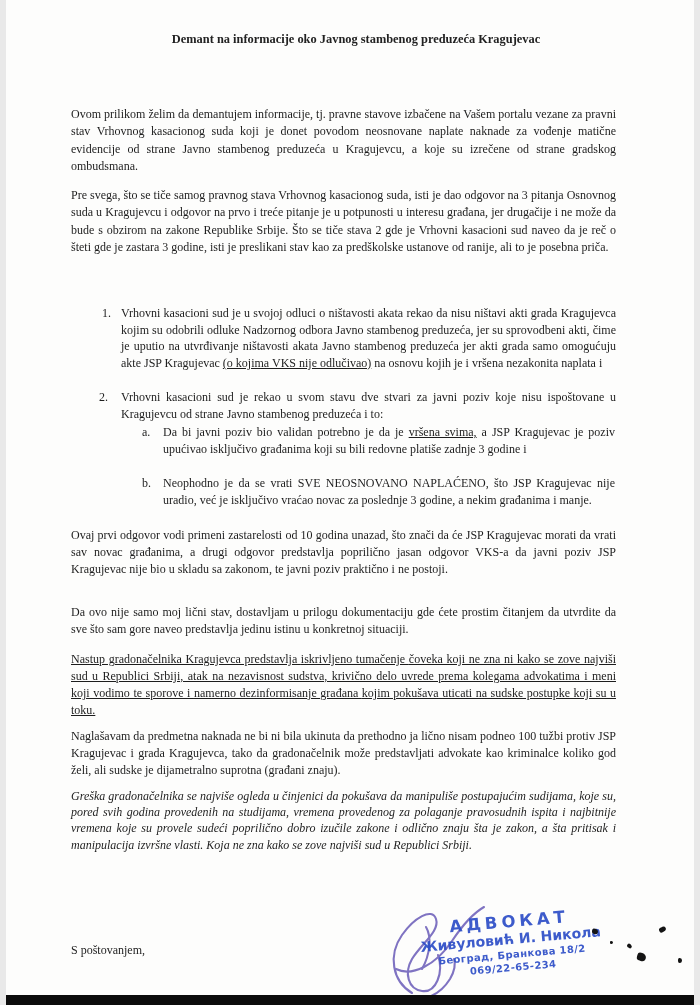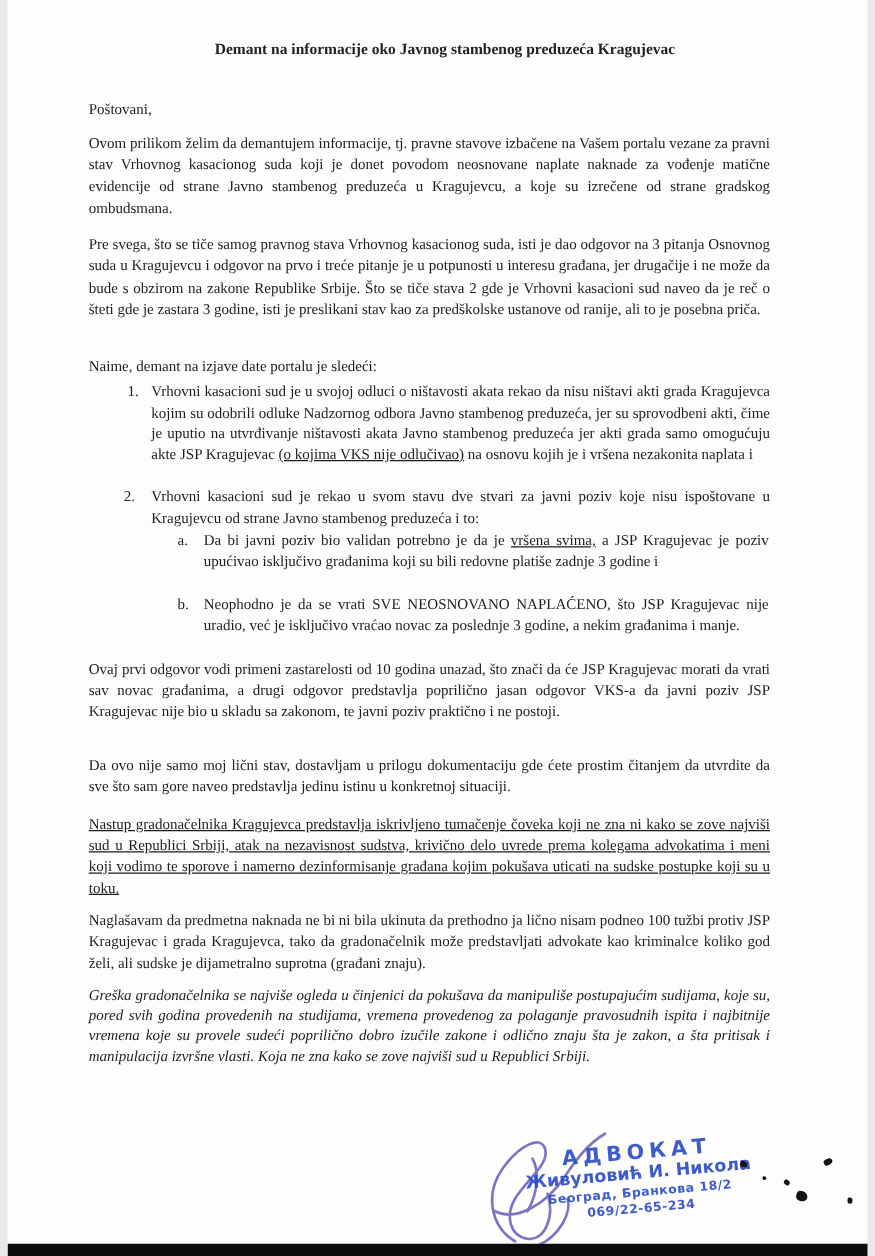--- a/index.html
+++ b/index.html
@@ -46,27 +46,25 @@
     background:linear-gradient(#f3ecd6,#ece2c2);opacity:.65;}
   .bottom-bar{position:absolute;left:0;top:995px;width:700px;height:10px;background:#0c0c0c;}
 </style>
 </head>
 <body>
 
 <div class="page">
 
   <div class="blk title" style="top:31px">Demant na informacije oko Javnog stambenog preduzeća Kragujevac</div>
 
-  <div class="blk salutation" style="top:79px">Poštovani,</div>
 
   <div class="blk" style="top:106px"><span>Ovom prilikom želim da demantujem informacije, tj. pravne stavove izbačene na Vašem portalu vezane za pravni stav Vrhovnog kasacionog suda koji je donet povodom neosnovane naplate naknade za vođenje matične evidencije od strane Javno stambenog preduzeća u Kragujevcu, a koje su izrečene od strane gradskog ombudsmana.</span></div>
 
   <div class="blk" style="top:187px"><span>Pre svega, što se tiče samog pravnog stava Vrhovnog kasacionog suda, isti je dao odgovor na 3 pitanja Osnovnog suda u Kragujevcu i odgovor na prvo i treće pitanje je u potpunosti u interesu građana, jer drugačije i ne može da bude s obzirom na zakone Republike Srbije. Što se tiče stava 2 gde je Vrhovni kasacioni sud naveo da je reč o šteti gde je zastara 3 godine, isti je preslikani stav kao za predškolske ustanove od ranije, ali to je posebna priča.</span></div>
 
-  <div class="blk" style="top:285px"><span>Naime, demant na izjave date portalu je sledeći:</span></div>
 
   <div class="li lv1" style="top:305px">
     <span class="marker">1.</span>
     <div class="li-text"><span>Vrhovni kasacioni sud je u svojoj odluci o ništavosti akata rekao da nisu ništavi akti grada Kragujevca kojim su odobrili odluke Nadzornog odbora Javno stambenog preduzeća, </span><span class="b">jer su sprovodbeni akti,</span><span> čime je uputio na utvrđivanje ništavosti akata Javno stambenog preduzeća jer akti grada samo omogućuju </span><span class="b">akte JSP Kragujevac </span><span class="b u">(o kojima VKS nije odlučivao)</span><span class="b"> na osnovu kojih je i vršena nezakonita naplata</span><span> i</span></div>
   </div>
 
   <div class="li lv1 second" style="top:389px">
     <span class="marker">2.</span>
     <div class="li-text"><span>Vrhovni kasacioni sud je rekao u svom stavu dve stvari za javni poziv koje nisu ispoštovane u Kragujevcu od strane Javno stambenog preduzeća i to:</span></div>
   </div>
@@ -86,20 +84,21 @@
   <div class="blk mid" style="top:604px"><span>Da ovo nije samo moj lični stav, dostavljam u prilogu dokumentaciju gde ćete prostim čitanjem da utvrdite da sve što sam gore naveo predstavlja jedinu istinu u konkretnoj situaciji.</span></div>
 
   <div class="blk mid" style="top:651px"><span class="u">Nastup gradonačelnika Kragujevca predstavlja </span><span class="b u">iskrivljeno tumačenje </span><span class="u">čoveka koji ne zna ni kako se zove najviši sud u Republici Srbiji, atak na nezavisnost sudstva, krivično delo uvrede prema kolegama advokatima i meni koji vodimo te sporove i </span><span class="b u">namerno dezinformisanje građana </span><span class="u">kojim pokušava uticati na sudske postupke koji su u toku.</span></div>
 
   <div class="blk mid" style="top:728px"><span>Naglašavam da predmetna naknada ne bi ni bila ukinuta da prethodno ja lično nisam podneo 100 tužbi protiv JSP Kragujevac i grada Kragujevca, tako da gradonačelnik može predstavljati advokate kao kriminalce koliko god želi, </span><span class="b">ali sudske je dijametralno suprotna (građani znaju)</span><span>.</span></div>
 
   <div class="blk low" style="top:788px"><span>Greška gradonačelnika se najviše ogleda u činjenici da pokušava da manipuliše postupajućim sudijama, koje su, pored svih godina provedenih na studijama, vremena provedenog za polaganje pravosudnih ispita i najbitnije vremena koje su provele sudeći poprilično dobro izučile zakone i odlično znaju šta je zakon, a šta pritisak i manipulacija izvršne vlasti. Koja ne zna kako se zove najviši sud u Republici Srbiji.</span></div>
 
 
   <div class="blk closing" style="top:941px">
+    <div>S poštovanjem,</div>
   </div>
 
   <svg class="sig-svg" width="120" height="100" viewBox="0 0 120 100">
     <g fill="none" stroke="#6a5cb8" stroke-width="2.1" stroke-linecap="round" opacity="0.85">
       <path d="M34 90 C 14 78 10 52 24 32 C 36 15 54 4 58 16 C 62 28 44 40 34 56 C 26 70 30 86 44 88 C 58 90 66 70 60 52"></path>
       <path d="M18 66 C 34 74 58 62 74 38 C 82 26 92 12 106 4"></path>
       <path d="M30 95 C 46 99 62 92 72 76 C 76 69 78 62 76 56"></path>
       <path d="M48 24 C 54 34 52 52 44 66"></path>
     </g>
   </svg>

